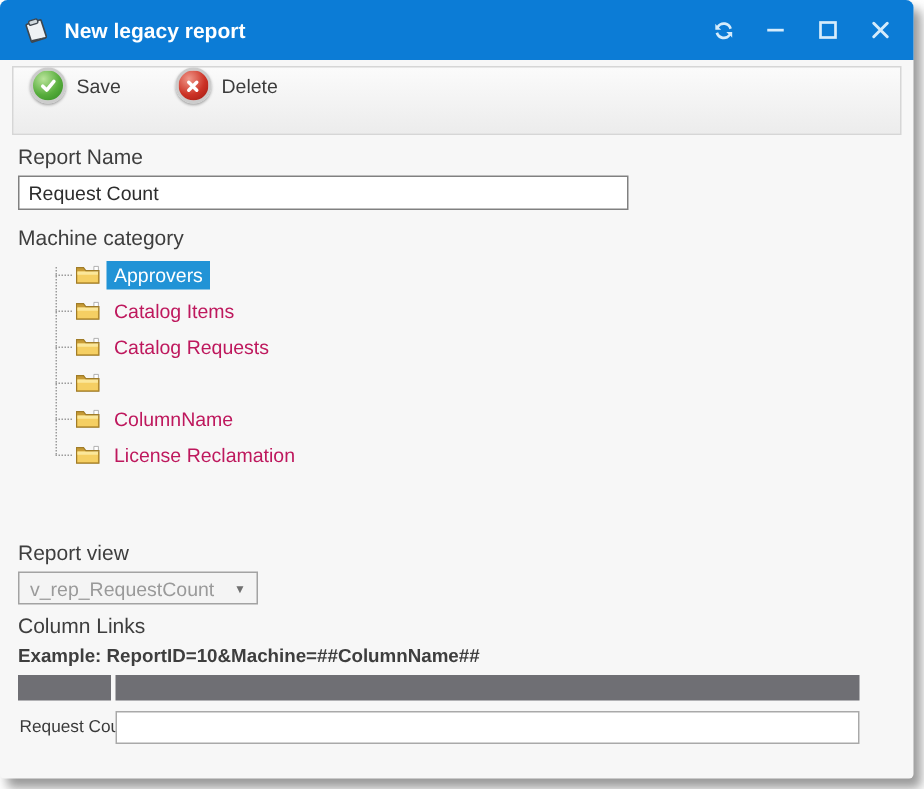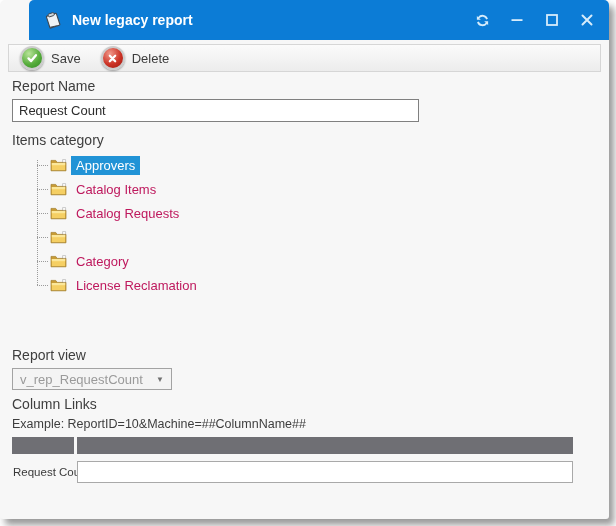--- a/index.html
+++ b/index.html
@@ -5,32 +5,32 @@
   html,body{margin:0;padding:0;width:616px;height:526px;overflow:hidden;
     background:#ffffff;font-family:"Liberation Sans","DejaVu Sans",sans-serif;}
   *{box-sizing:border-box;}
 
   .window{position:absolute;left:0;top:0;width:609px;height:519px;
     background:#f7f7f7;border-radius:5px 5px 3px 3px;
     box-shadow:5px 6px 7px rgba(70,70,70,.55);}
 
   
   .titlebar{height:40px;background:#0c7cd6;border-radius:5px 5px 0 0;
-    display:flex;align-items:center;padding:0 14px;margin-left:29px;}
+    display:flex;align-items:center;padding:0 14px;}
   .titlebar .app-icon{margin-right:9px;display:flex;align-items:center;}
   .titlebar .title{color:#ffffff;font-size:14px;font-weight:bold;}
   .win-controls{margin-left:auto;display:flex;align-items:center;gap:19px;}
   .win-btn{width:16px;height:16px;display:flex;align-items:center;justify-content:center;cursor:default;}
 
   
   .body{padding:4px 8px;}
 
-  .toolbar{height:28px;border:1px solid #d6d6d6;
+  .toolbar{height:46px;border:1px solid #d6d6d6;
     background:linear-gradient(#fbfbfb,#ececec);
-    display:flex;align-items:center;padding:0 11px;gap:20px;margin-bottom:6px;}
+    display:flex;align-items:flex-start;padding:0 11px;gap:36px;margin-bottom:6px;}
   .tool-btn{display:flex;align-items:center;gap:7px;font-size:13px;color:#3c3c3c;cursor:default;}
   .ball{width:24px;height:24px;border-radius:50%;border:2px solid #cccccc;
     box-shadow:0 1px 2px rgba(0,0,0,.35);display:flex;align-items:center;justify-content:center;}
   .ball.green{background:radial-gradient(circle at 35% 28%,#b9e49a,#57ad3c 55%,#2f8a22);}
   .ball.red{background:radial-gradient(circle at 35% 28%,#f0988a,#cc3326 55%,#9d1710);}
 
   .field-label{font-size:14px;color:#3e3e3e;margin:7px 0 5px 4px;line-height:15px;}
 
   .text-input{display:block;width:407px;height:23px;border:1px solid #808080;background:#fff;
     font-family:inherit;font-size:13px;color:#2d2d2d;padding:1px 6px;outline:none;margin-left:4px;}
@@ -43,21 +43,21 @@
   .tree-row svg{margin-right:4px;flex:none;}
   .tree-label{font-size:13px;color:#be185d;padding:1px 5px;line-height:17px;white-space:nowrap;}
   .tree-label.selected{background:#2193d6;color:#ffffff;}
 
   
   .dropdown{width:160px;height:22px;border:1px solid #a3a3a3;background:#f4f4f4;
     display:flex;align-items:center;padding:0 7px;margin-left:4px;cursor:default;}
   .dropdown .val{font-size:13px;color:#9a9a9a;white-space:nowrap;}
   .dropdown .arrow{margin-left:auto;font-size:8px;color:#707070;}
 
-  .example-text{font-size:12.5px;color:#3e3e3e;margin:0 0 5px 4px;line-height:15px;}
+  .example-text{font-size:12.5px;color:#3e3e3e;margin:0 0 5px 4px;line-height:15px;font-weight:bold;}
 
   
   .links-table{width:561px;margin-left:4px;}
   .links-header{display:grid;grid-template-columns:62px 1fr;column-gap:3px;}
   .links-header .hcell{background:#6f6f74;height:17px;}
   .link-row{display:grid;grid-template-columns:62px 1fr;column-gap:3px;align-items:center;margin-top:7px;}
   .link-row .rlabel{font-size:11.5px;color:#3a3a3a;white-space:nowrap;padding-left:1px;}
   .link-row input{height:22px;width:100%;border:1px solid #a9a9a9;background:#fff;
     font-family:inherit;font-size:12.5px;color:#333;padding:0 5px;outline:none;}
 </style>
@@ -119,21 +119,21 @@
               <path d="M4.7 4.7 L11.3 11.3 M11.3 4.7 L4.7 11.3" stroke="#ffffff" stroke-width="2.8" stroke-linecap="round"></path>
             </svg>
         </span>
         <span>Delete</span>
       </span>
     </div>
 
     <div class="field-label">Report Name</div>
     <input class="text-input" type="text" value="Request Count" style="">
 
-    <div class="field-label" style="margin-top:11px;">Items category</div>
+    <div class="field-label" style="margin-top:11px;">Machine category</div>
     <div class="tree">
       <div class="vline"></div>
     <div class="tree-row">
     <span class="hline"></span>
     <svg width="17" height="14" viewBox="0 0 17 14">
       <path d="M1 12.8 V2.4 h4.7 l1.5 2 h8.8 v8.4 z" fill="#c79b36"></path>
       <path d="M12.6 1.6 h3 v3.4 h-3 z" fill="#ffffff" stroke="#9a9a9a" stroke-width="0.5"></path>
       <path d="M1.6 12.2 V5 h13.7 v7.2 z" fill="#f5cf63"></path>
       <path d="M1.6 5 h13.7 v2.2 H1.6 z" fill="#fbe79a"></path>
       <path d="M1 12.8 V2.4 h4.7 l1.5 2 h8.8 v8.4 z" fill="none" stroke="#a07c28" stroke-width="0.7"></path>
@@ -174,36 +174,36 @@
   </div>
         <div class="tree-row">
     <span class="hline"></span>
     <svg width="17" height="14" viewBox="0 0 17 14">
       <path d="M1 12.8 V2.4 h4.7 l1.5 2 h8.8 v8.4 z" fill="#c79b36"></path>
       <path d="M12.6 1.6 h3 v3.4 h-3 z" fill="#ffffff" stroke="#9a9a9a" stroke-width="0.5"></path>
       <path d="M1.6 12.2 V5 h13.7 v7.2 z" fill="#f5cf63"></path>
       <path d="M1.6 5 h13.7 v2.2 H1.6 z" fill="#fbe79a"></path>
       <path d="M1 12.8 V2.4 h4.7 l1.5 2 h8.8 v8.4 z" fill="none" stroke="#a07c28" stroke-width="0.7"></path>
     </svg>
-    <span class="tree-label">Category</span>
+    <span class="tree-label">ColumnName</span>
   </div>
         <div class="tree-row">
     <span class="hline"></span>
     <svg width="17" height="14" viewBox="0 0 17 14">
       <path d="M1 12.8 V2.4 h4.7 l1.5 2 h8.8 v8.4 z" fill="#c79b36"></path>
       <path d="M12.6 1.6 h3 v3.4 h-3 z" fill="#ffffff" stroke="#9a9a9a" stroke-width="0.5"></path>
       <path d="M1.6 12.2 V5 h13.7 v7.2 z" fill="#f5cf63"></path>
       <path d="M1.6 5 h13.7 v2.2 H1.6 z" fill="#fbe79a"></path>
       <path d="M1 12.8 V2.4 h4.7 l1.5 2 h8.8 v8.4 z" fill="none" stroke="#a07c28" stroke-width="0.7"></path>
     </svg>
     <span class="tree-label">License Reclamation</span>
   </div>
       </div>
 
-    <div class="field-label" style="margin-top:5px;">Report view</div>
+    <div class="field-label" style="margin-top:0;">Report view</div>
     <div class="dropdown">
       <span class="val">v_rep_RequestCount</span>
       <span class="arrow">▼</span>
     </div>
 
     <div class="field-label">Column Links</div>
     <div class="example-text">Example: ReportID=10&amp;Machine=##ColumnName##</div>
 
     <div class="links-table">
       <div class="links-header">

